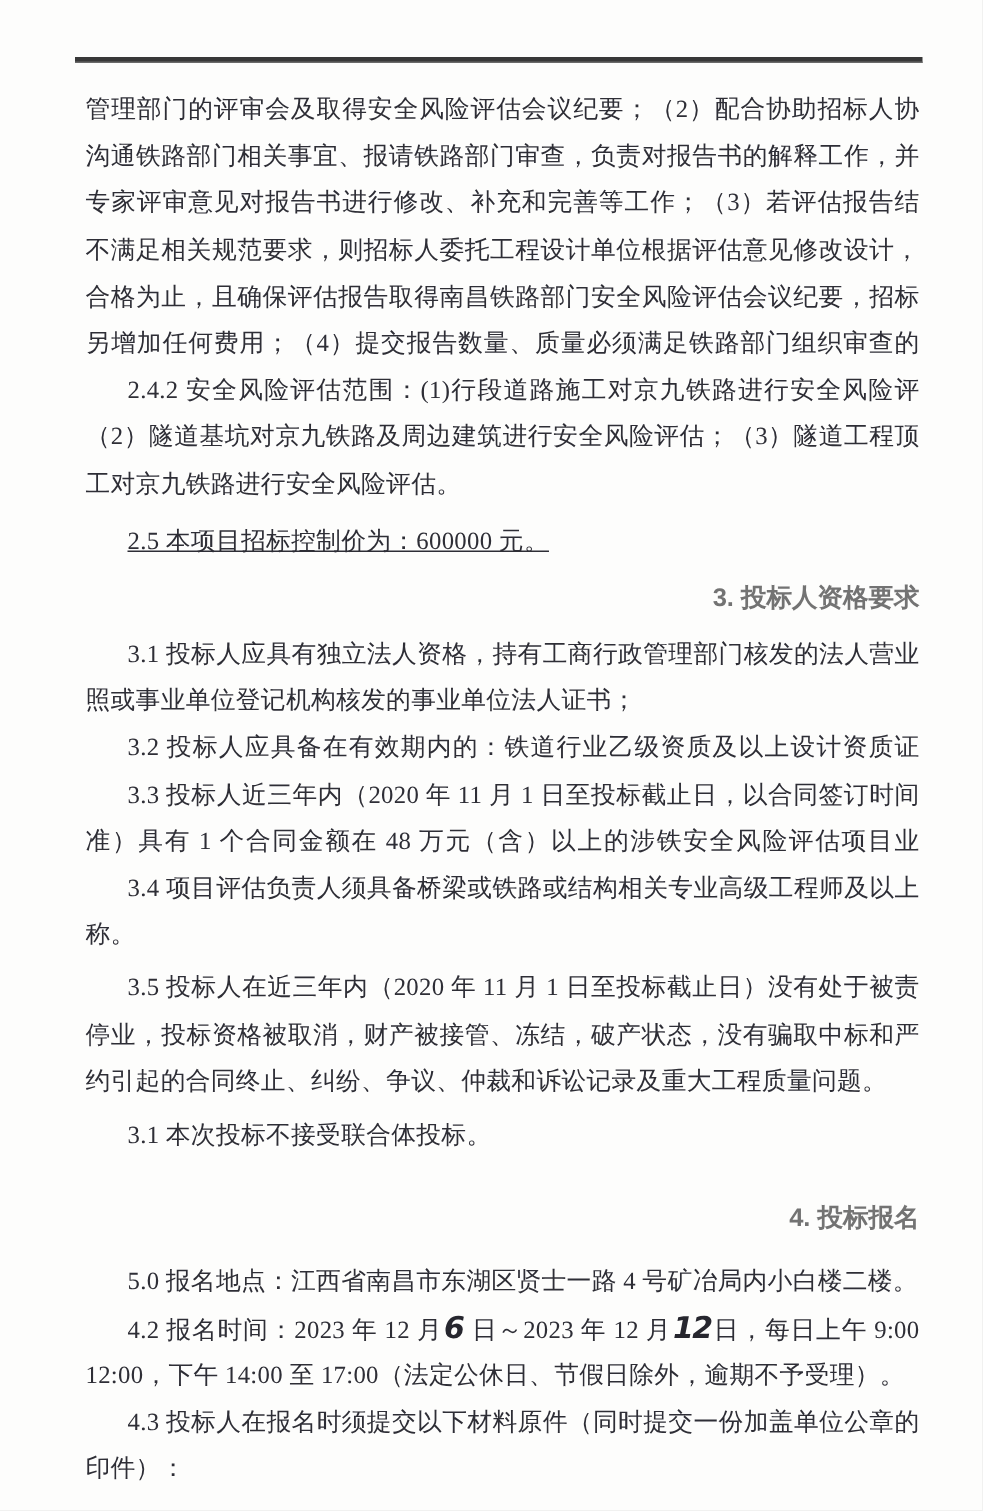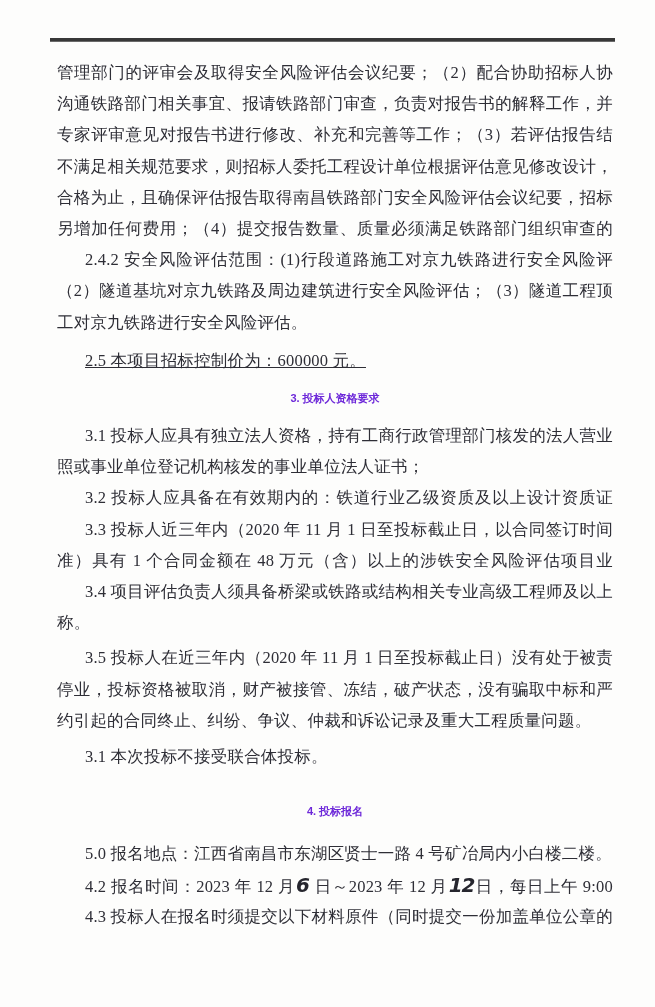--- a/index.html
+++ b/index.html
@@ -36,25 +36,25 @@
     text-align: justify;
     text-align-last: justify;
     overflow: hidden;
     letter-spacing: 0.2px;
   }
   .line.first { text-indent: 28px; }
   .line.last { text-align-last: left; }
   .heading {
     height: 31.2px;
     line-height: 31.2px;
-    font-size: 11px;
+    font-size: 17px;
     font-weight: 700;
-    color: #6d28d9;
+    color: #737373;
     font-family: "Liberation Sans", "DejaVu Sans", sans-serif;
-    text-align: center;
+    text-align: right;
   }
   
   .b2  { margin-top: 7px; text-decoration: underline; }
   .b3  { margin-top: 7px; margin-bottom: 6px; }
   .b8  { margin-top: 4px; }
   .b9  { margin-top: 5px; }
   .b10 { margin-top: 24px; margin-bottom: 11px; }
   .handwritten {
     font-family: "DejaVu Sans", sans-serif;
     font-style: italic;
@@ -110,18 +110,20 @@
       </div>
       <div class="para b9">
         <div class="line first last">3.1 本次投标不接受联合体投标。</div>
       </div>
       <div class="heading b10">4. 投标报名</div>
       <div class="para b11">
         <div class="line first last">5.0 报名地点：江西省南昌市东湖区贤士一路 4 号矿冶局内小白楼二楼。</div>
       </div>
       <div class="para b12">
         <div class="line first"><span>4.2 报名时间：2023 年 12 月</span><span class="handwritten">6</span><span> 日～2023 年 12 月</span><span class="handwritten">12</span><span>日，每日上午 9:00 至</span></div>
+        <div class="line last">12:00，下午 14:00 至 17:00（法定公休日、节假日除外，逾期不予受理）。</div>
       </div>
       <div class="para b13">
         <div class="line first">4.3 投标人在报名时须提交以下材料原件（同时提交一份加盖单位公章的复</div>
+        <div class="line last">印件）：</div>
       </div>
     </div>
 </div>
 
 </body></html>

